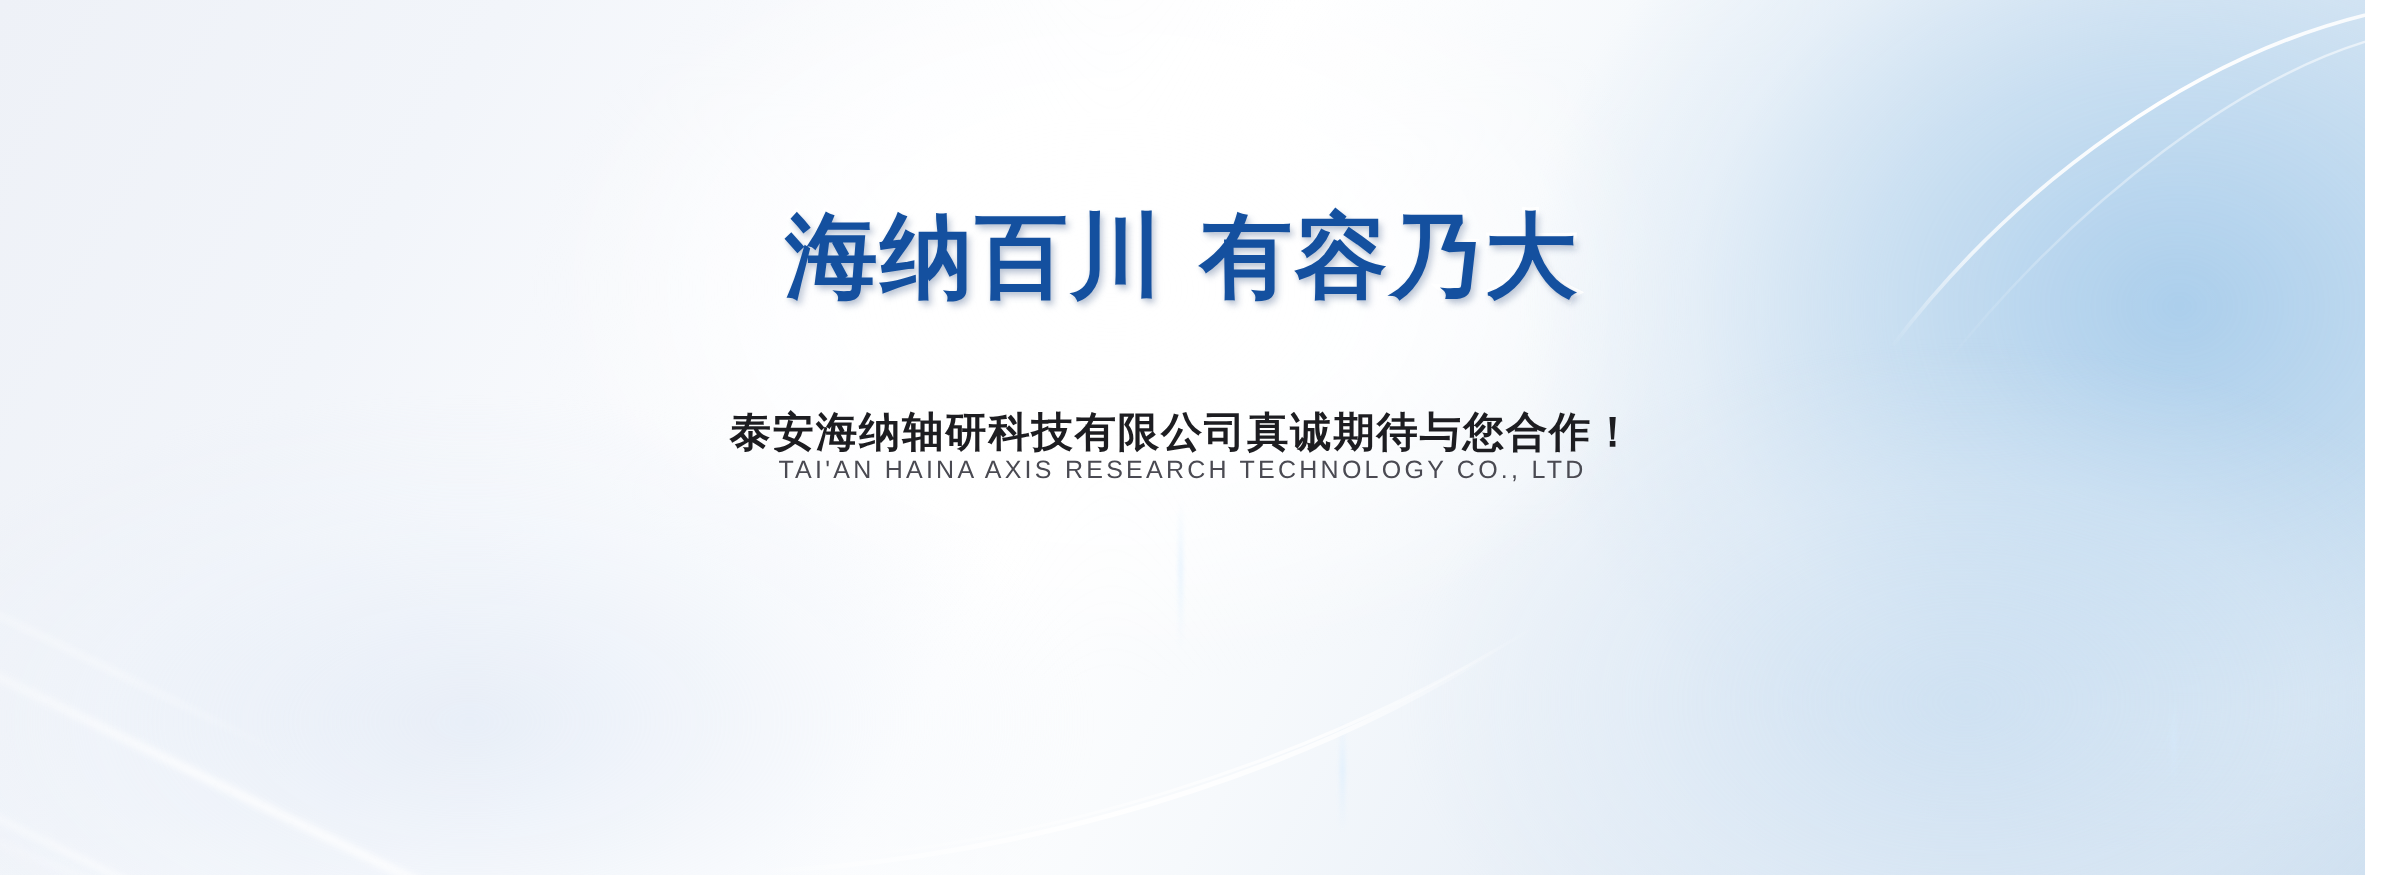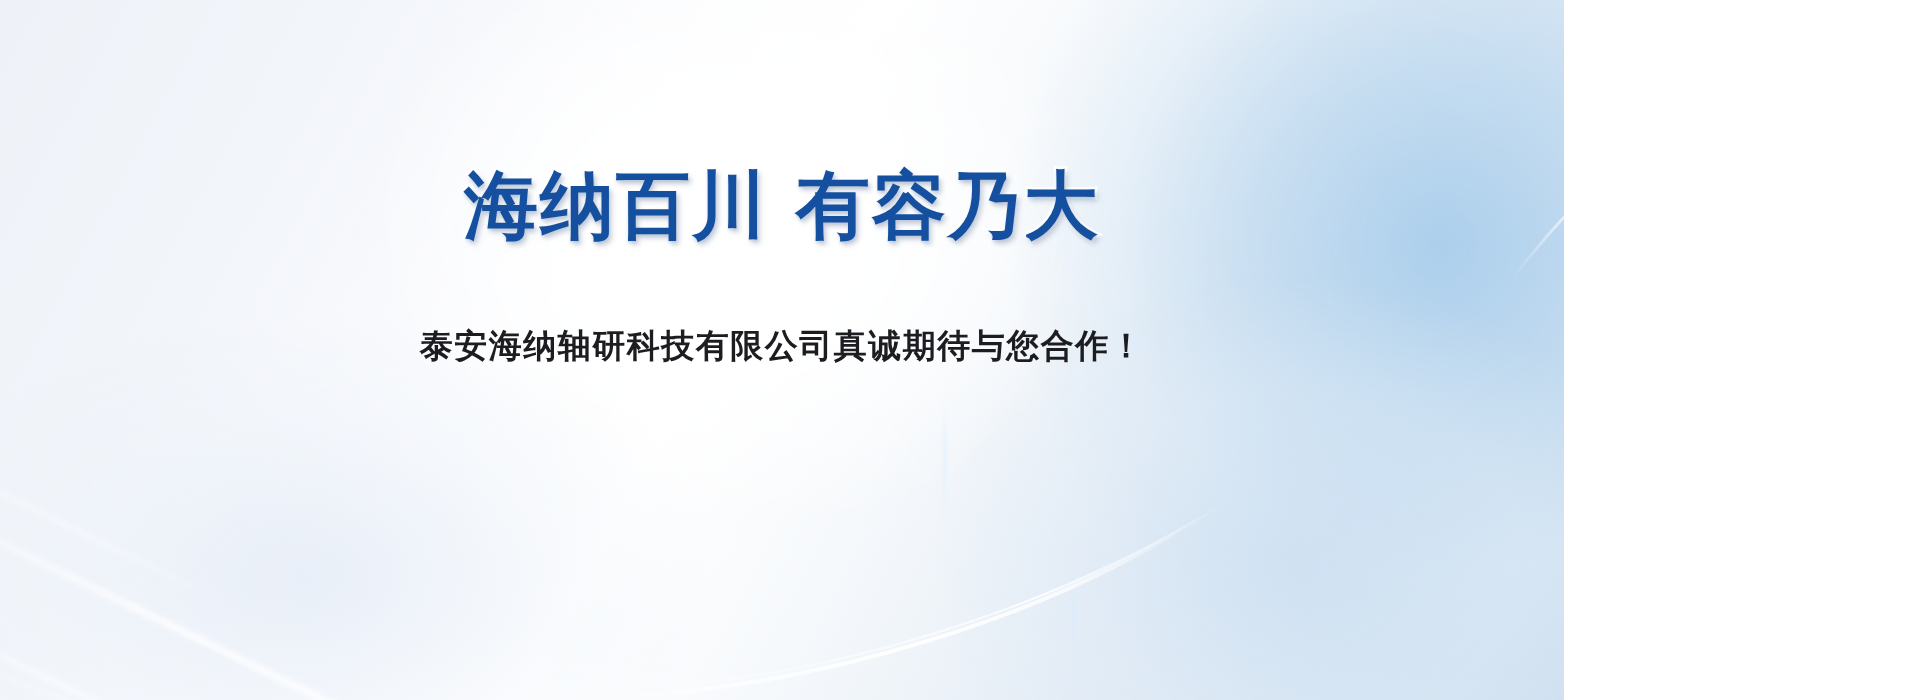--- a/index.html
+++ b/index.html
@@ -3,21 +3,21 @@
 <meta charset="utf-8">
 <style>
   html, body {
     margin: 0;
     padding: 0;
     background: #ffffff;
   }
 
   #banner {
     position: relative;
-    width: 1564px;
+    width: 1892px;
     height: 700px;
     overflow: hidden;
     font-family: "Liberation Sans", "DejaVu Sans", sans-serif;
     background: #eef2f8;
   }
 
   
   .bg-base {
     position: absolute;
     inset: 0;
@@ -245,15 +245,16 @@
 
     <path d="M 600 697 C 760 694, 1010 640, 1200 518" fill="none" stroke="url(#arcBottomFade)" stroke-width="4" stroke-linecap="round"></path>
     <path d="M 640 688 C 820 678, 1040 618, 1230 500" fill="none" stroke="url(#arcBottomFade2)" stroke-width="2.5" stroke-linecap="round"></path>
   </svg>
 
   <div class="content">
     <h1 class="headline">海纳百川  有容乃大</h1>
 
     <p class="subtitle-cn">泰安海纳轴研科技有限公司真诚期待与您合作！</p>
 
+    <p class="subtitle-en">TAI'AN HAINA AXIS RESEARCH TECHNOLOGY CO., LTD</p>
   </div>
 
 </div>
 
 </body></html>

